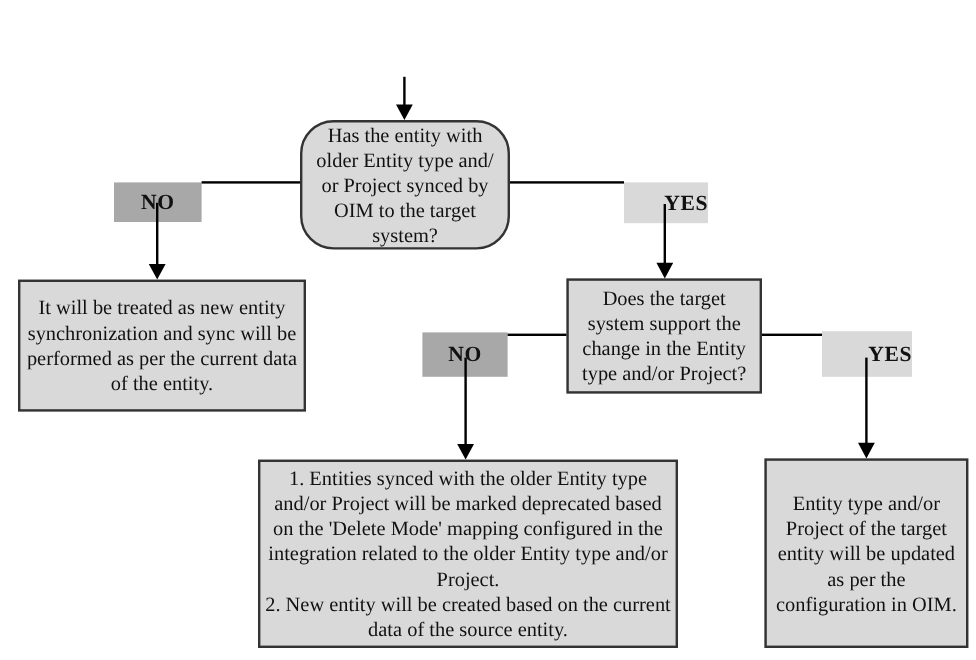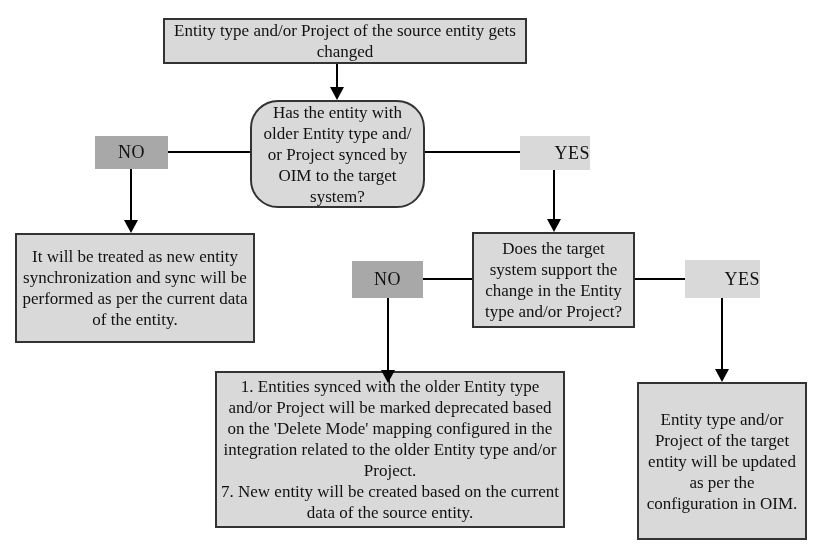--- a/index.html
+++ b/index.html
@@ -33,23 +33,24 @@
     font-size:17px;
     line-height:21px;
     padding:1px 4px;
   }
   .label{
     position:absolute;
     box-sizing:border-box;
     display:flex;
     align-items:center;
     justify-content:center;
-    font-weight:normal;
+    font-weight:bold;
     font-size:18px;
     letter-spacing:0.5px;
+    margin-top:16px;
   }
   .label.no{background:var(--no-fill);}
   .label.yes{background:var(--yes-fill);justify-content:flex-end;}
   .hline,.vline{position:absolute;background:var(--line);}
   .hline{height:2px;}
   .vline{width:2px;}
   .arrowhead{
     position:absolute;
     width:0;height:0;
     border-left:7px solid transparent;
@@ -58,32 +59,29 @@
   }
   
   #n-start      {left:163px;top:18px; width:364px;height:46px;}
   #n-decision1  {left:250px;top:100px;width:175px;height:108px;border-radius:28px;}
   #n-no1        {left:95px; top:136px;width:73px; height:33px;}
   #n-yes1       {left:520px;top:136px;width:70px; height:34px;}
   #n-result-no1 {left:15px; top:233px;width:240px;height:110px;}
   #n-decision2  {left:472px;top:232px;width:163px;height:96px;}
   #n-no2        {left:352px;top:261px;width:71px; height:37px;}
   #n-yes2       {left:685px;top:260px;width:75px; height:38px;}
-  #n-result-no2 {left:215px;top:371px;width:350px;height:157px;}
+  #n-result-no2 {left:215px;top:383px;width:350px;height:157px;}
   #n-result-yes2{left:637px;top:382px;width:170px;height:158px;}
   .item{display:block;}
 </style>
 </head>
 <body>
 
 <div class="canvas">
 
-  <div class="box" id="n-start">
-    <span>Entity type and/or Project of the source entity gets changed</span>
-  </div>
 
   <div class="box" id="n-decision1">
     <span>Has the entity with older Entity type and/ or Project synced by OIM to the target system?</span>
   </div>
 
   <div class="label no" id="n-no1">
     <span>NO</span>
   </div>
 
   <div class="label yes" id="n-yes1">
@@ -101,21 +99,21 @@
   <div class="label no" id="n-no2">
     <span>NO</span>
   </div>
 
   <div class="label yes" id="n-yes2">
     <span>YES</span>
   </div>
 
   <div class="box" id="n-result-no2">
     <span class="item">1. Entities synced with the older Entity type and/or Project will be marked deprecated based on the 'Delete Mode' mapping configured in the integration related to the older Entity type and/or Project.</span>
-    <span class="item">7. New entity will be created based on the current data of the source entity.</span>
+    <span class="item">2. New entity will be created based on the current data of the source entity.</span>
   </div>
 
   <div class="box" id="n-result-yes2">
     <span>Entity type and/or Project of the target entity will be updated as per the configuration in OIM.</span>
   </div>
 
   <div class="vline" style="left:336px;top:64px;height:24px;"></div>
   <div class="arrowhead" style="left:330px;top:87px;"></div>
 
   <div class="hline" style="left:168px;top:151px;width:82px;"></div>

